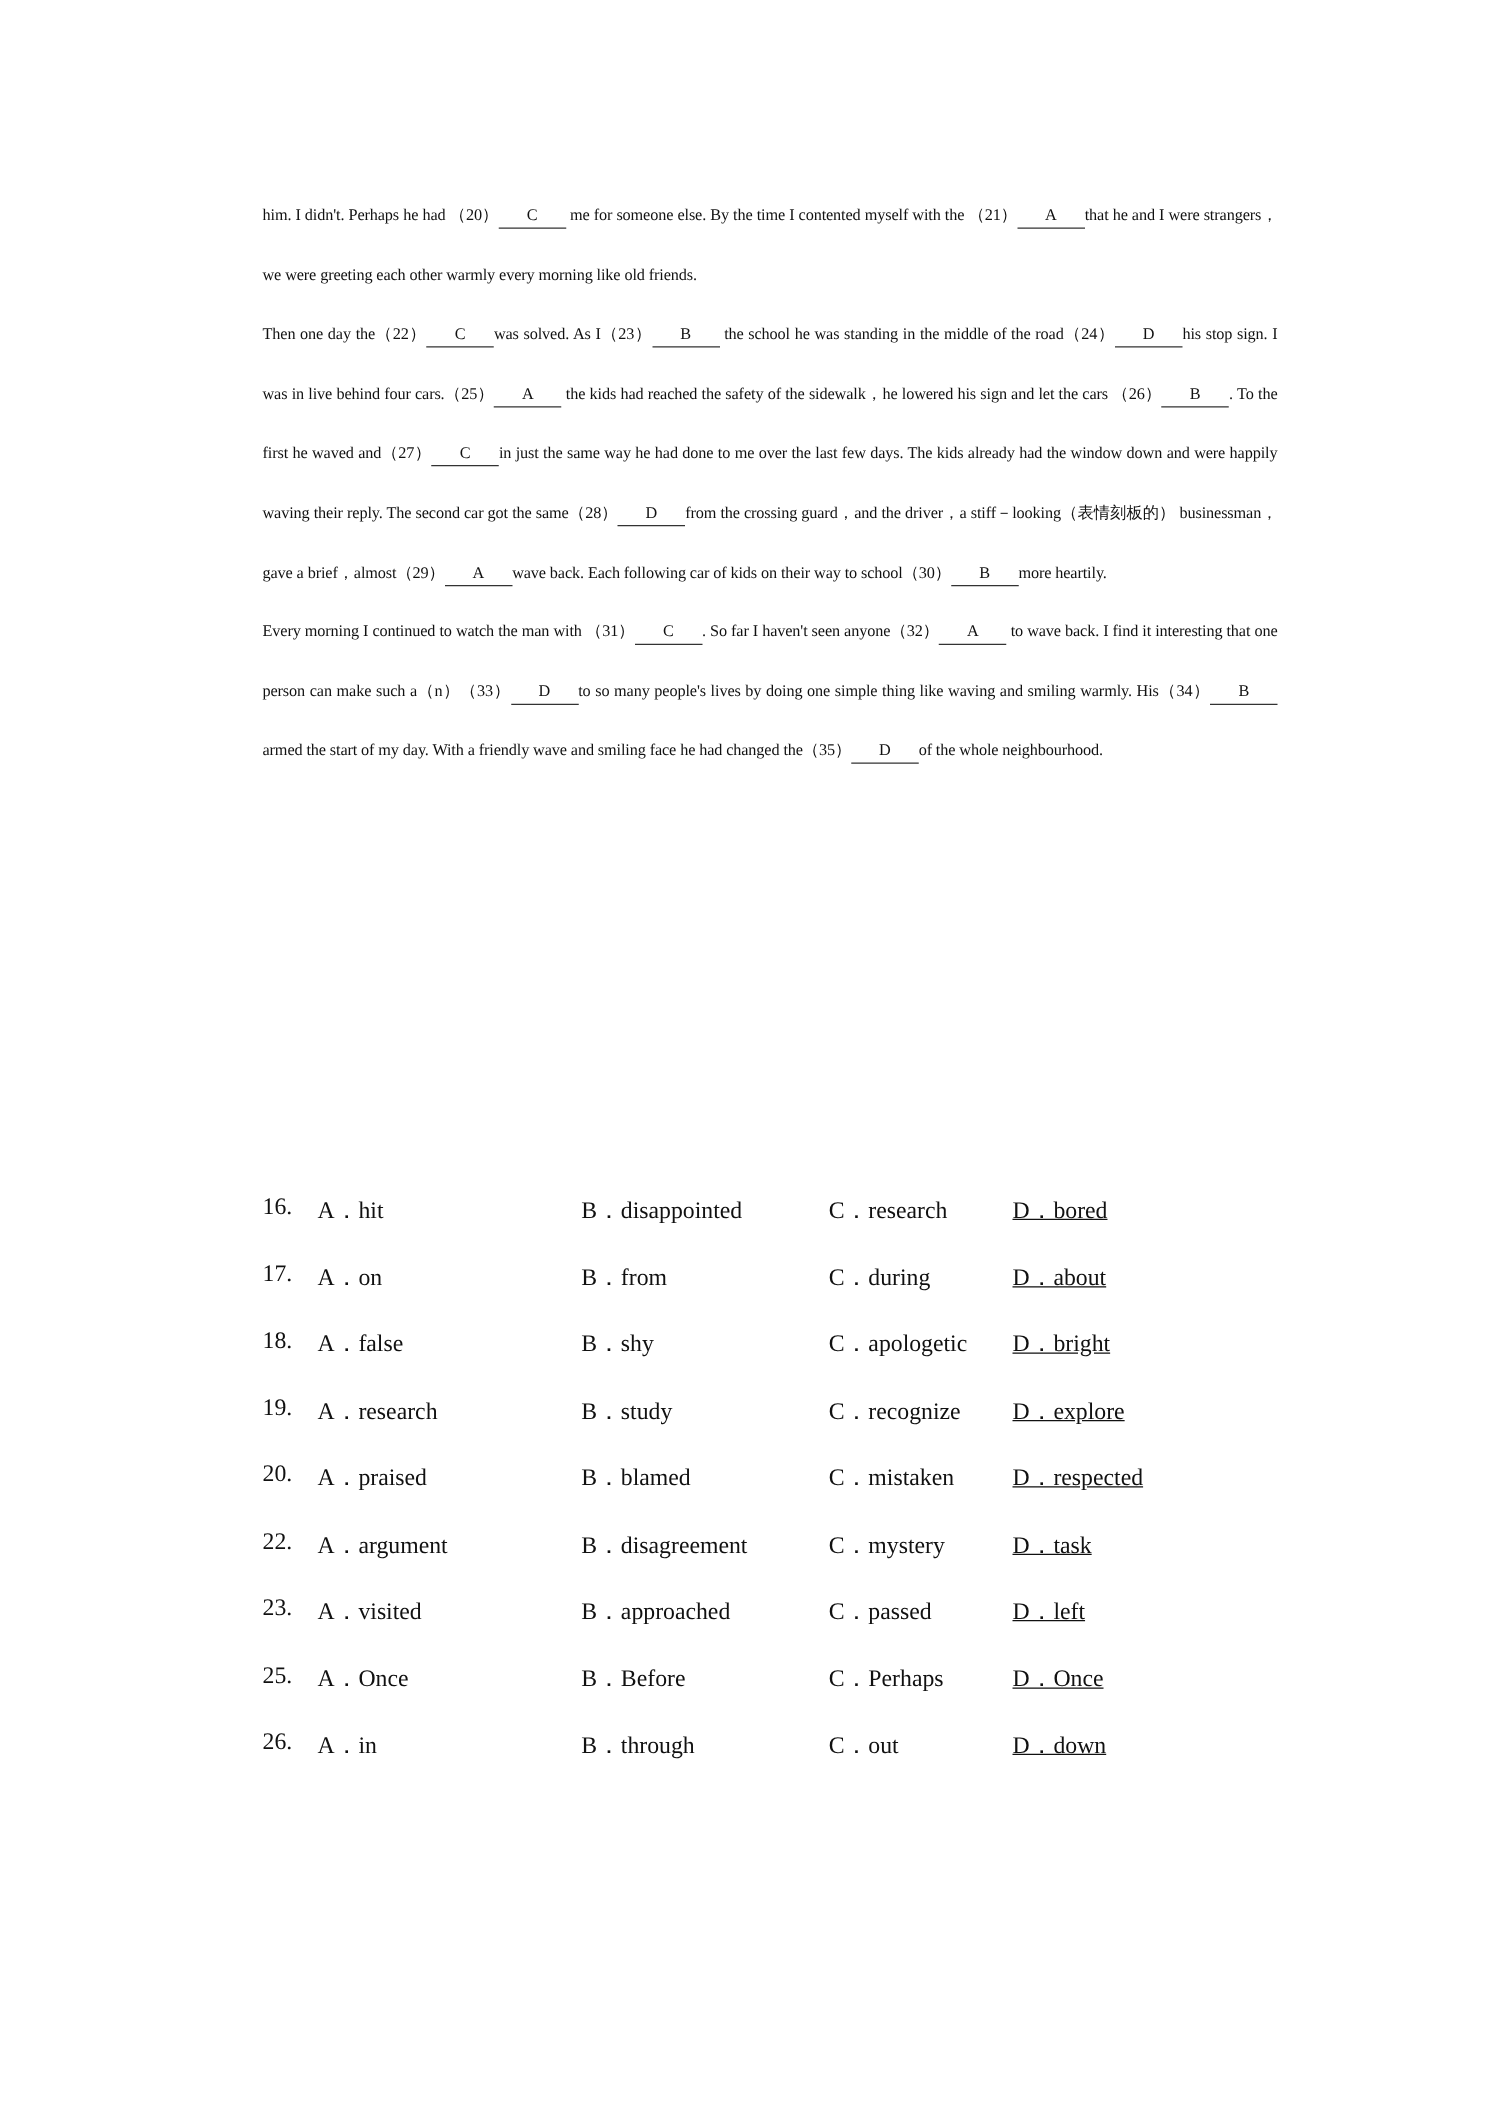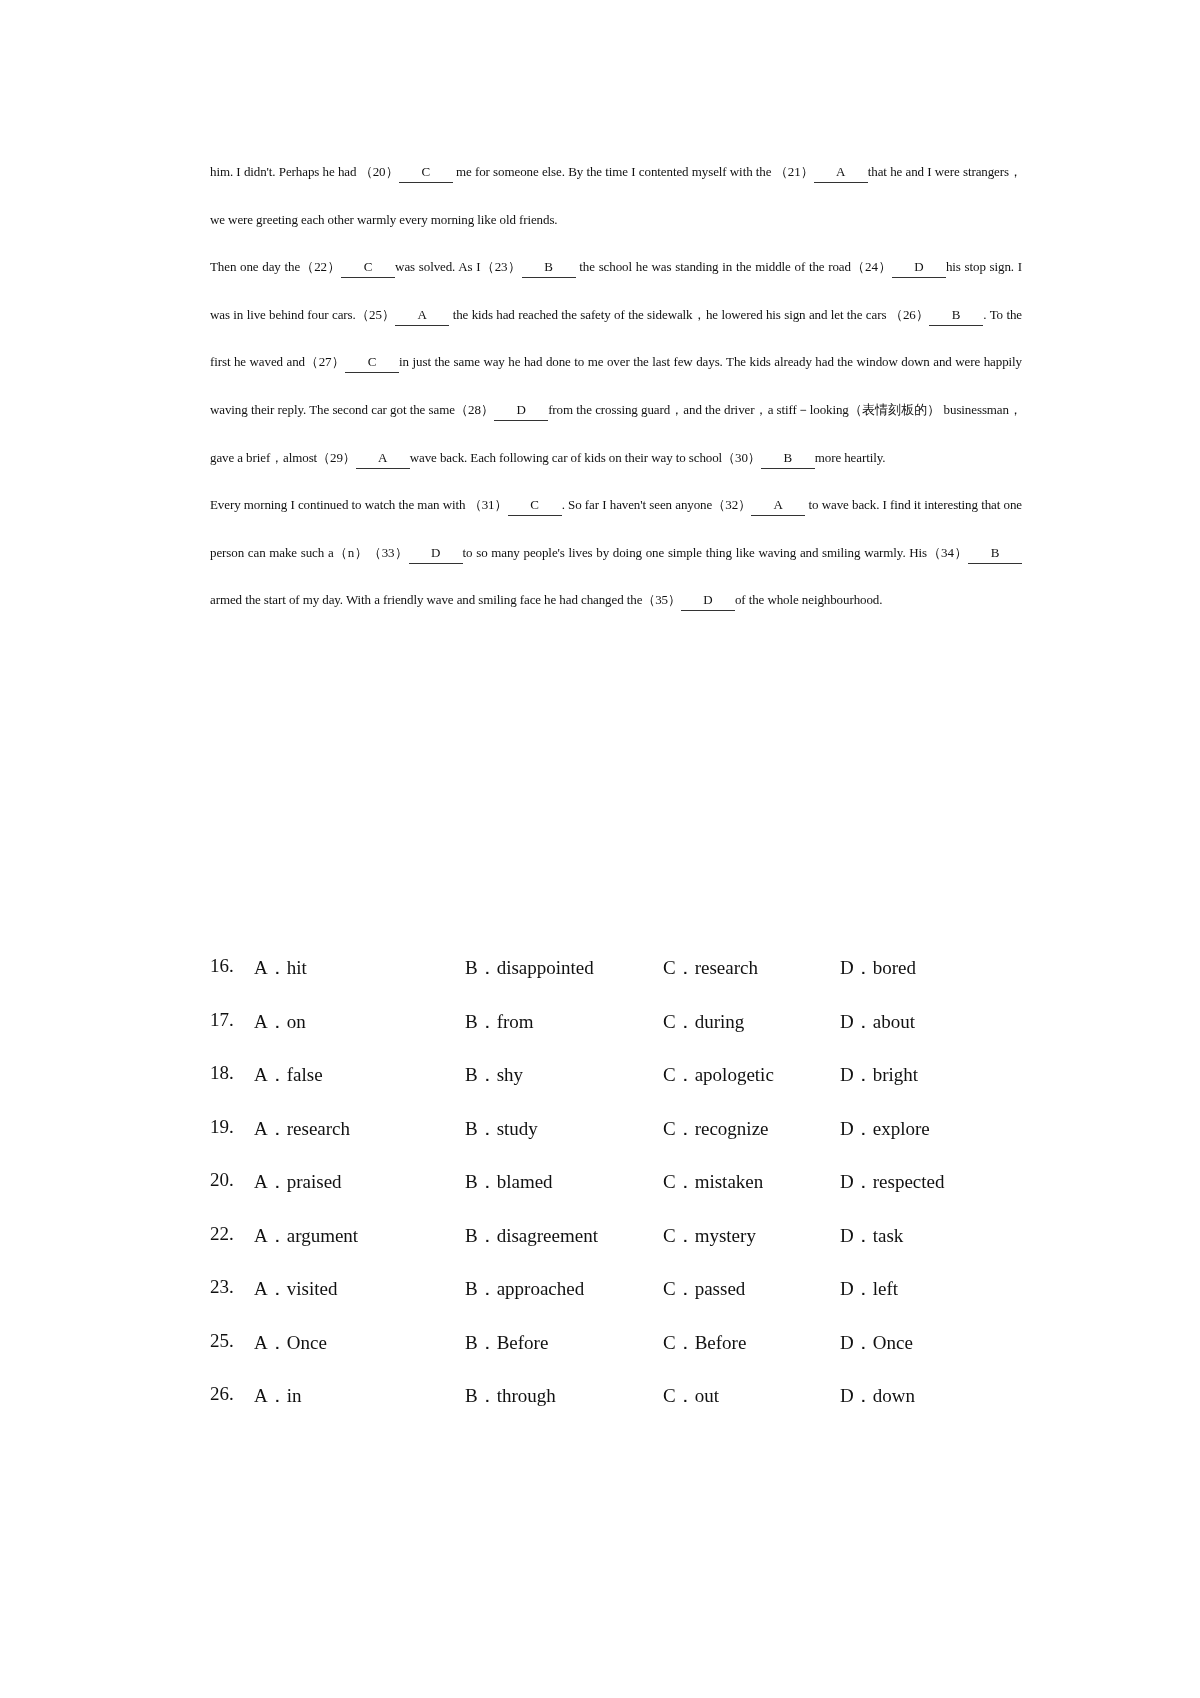--- a/index.html
+++ b/index.html
@@ -24,21 +24,21 @@
     .options {
       position: absolute; left: 210px; top: 955px; width: 820px;
       font-size: 19px;
     }
     .opt-row { position: relative; height: 53.5px; }
     .opt-row span { position: absolute; top: 0; white-space: nowrap; }
     .c-num { left: 0; }
     .c-a { left: 44px; }
     .c-b { left: 255px; }
     .c-c { left: 453px; }
-    .c-d { left: 630px; }
+    .c-d { left: 600px; text-decoration: underline; }
   </style>
 </head>
 <body>
 
 <div class="passage">
   <p class="para"><span>him.  I didn't.  Perhaps he had  （20）</span><span class="blank b-w">C</span><span> me for someone else.  By the time I contented myself with the  （21）</span><span class="blank b-w">A</span><span>that he and I were strangers，  we were greeting each other warmly every morning like old friends.</span></p>
   <p class="para"><span>Then one day the（22）</span><span class="blank b-w">C</span><span>was solved.  As I（23）</span><span class="blank b-w">B</span><span> the school he was standing in the middle of the road（24）</span><span class="blank b-w">D</span><span>his stop sign.  I was in live behind four cars.（25）</span><span class="blank b-w">A</span><span> the kids had reached the safety of the sidewalk，he lowered his sign and let the cars  （26）</span><span class="blank b-w">B</span><span>.    To the first he waved and（27）</span><span class="blank b-w">C</span><span>in just the same way he had done to me over the last few days.  The kids already had the window down and were happily waving their reply.  The second car got the same（28）</span><span class="blank b-w">D</span><span>from the crossing guard，and the driver，a stiff－looking（表情刻板的）  businessman，gave a brief，almost（29）</span><span class="blank b-w">A</span><span>wave back.  Each following car of kids on their way to school（30）</span><span class="blank b-w">B</span><span>more heartily.</span></p>
   <p class="para"><span>Every morning I continued to watch the man with  （31）</span><span class="blank b-w">C</span><span>.  So far I haven't seen anyone（32）</span><span class="blank b-w">A</span><span> to wave back.  I find it interesting that one person can make such a（n）（33）</span><span class="blank b-w">D</span><span>to so many people's lives by doing one simple thing like waving and smiling warmly.  His（34）</span><span class="blank b-w">B</span><span>armed the start of my day.  With a friendly wave and smiling face he had changed the（35）</span><span class="blank b-w">D</span><span>of the whole neighbourhood.</span></p>
 </div>
 
@@ -89,21 +89,21 @@
       <span class="c-num">23.</span>
       <span class="c-a">A．visited</span>
       <span class="c-b">B．approached</span>
       <span class="c-c">C．passed</span>
       <span class="c-d">D．left</span>
     </div>
     <div class="opt-row">
       <span class="c-num">25.</span>
       <span class="c-a">A．Once</span>
       <span class="c-b">B．Before</span>
-      <span class="c-c">C．Before</span>
+      <span class="c-c">C．Perhaps</span>
       <span class="c-d">D．Once</span>
     </div>
     <div class="opt-row">
       <span class="c-num">26.</span>
       <span class="c-a">A．in</span>
       <span class="c-b">B．through</span>
       <span class="c-c">C．out</span>
       <span class="c-d">D．down</span>
     </div>
   </div>

